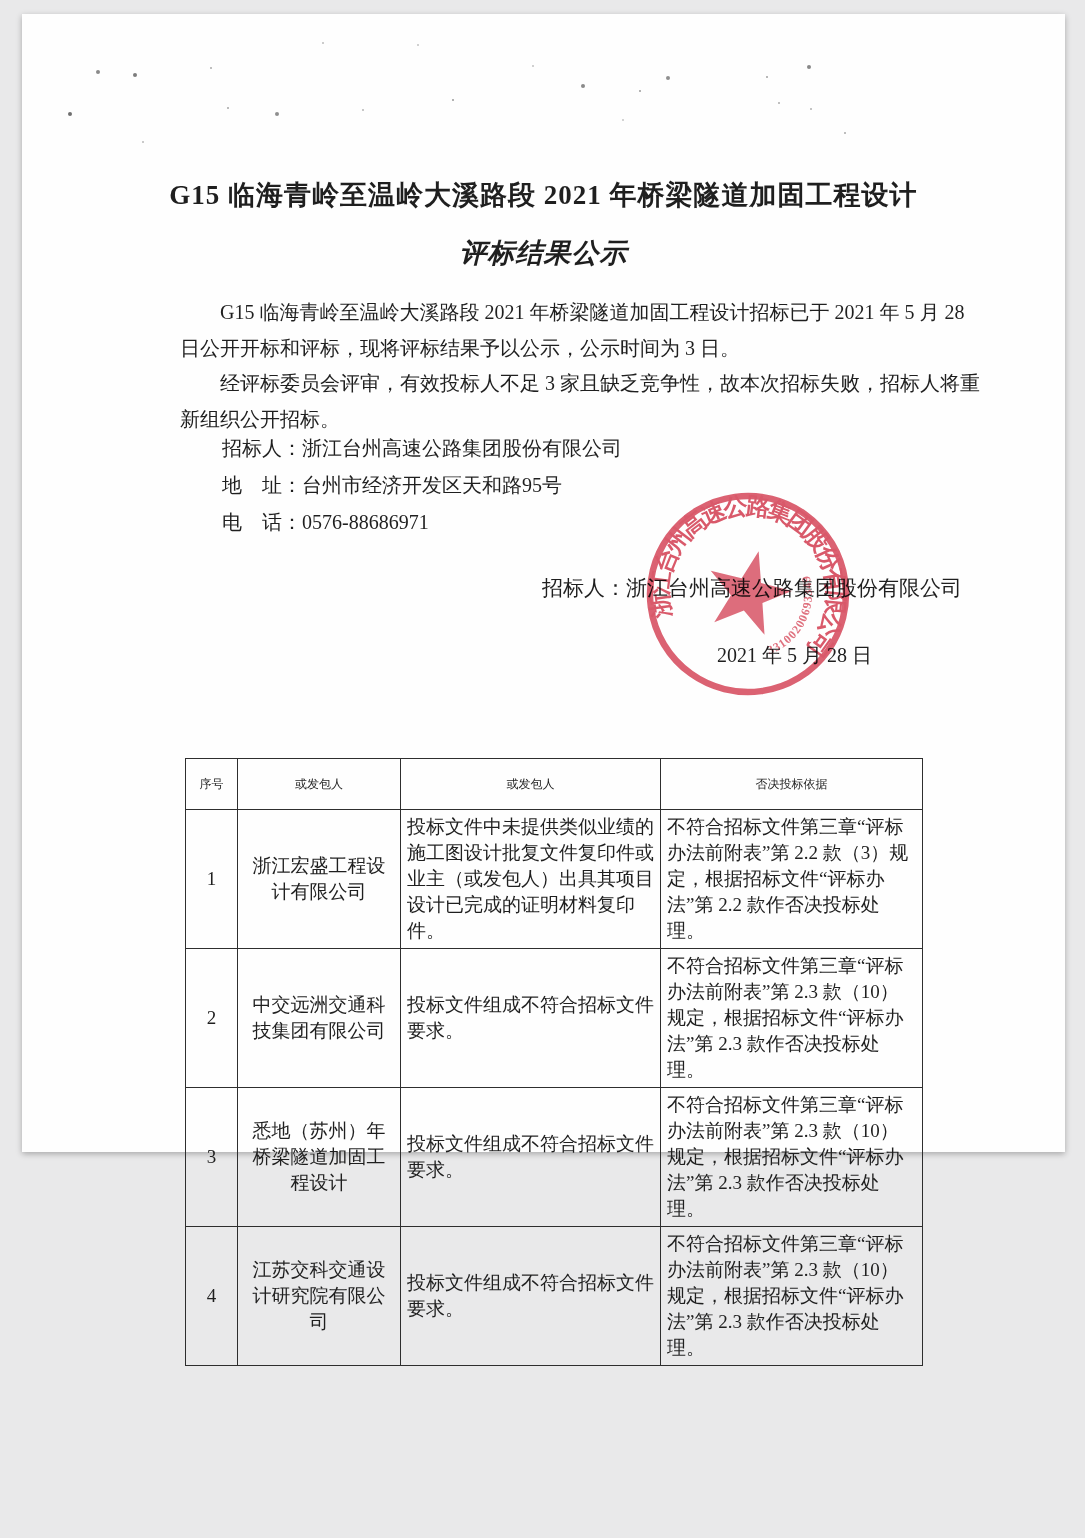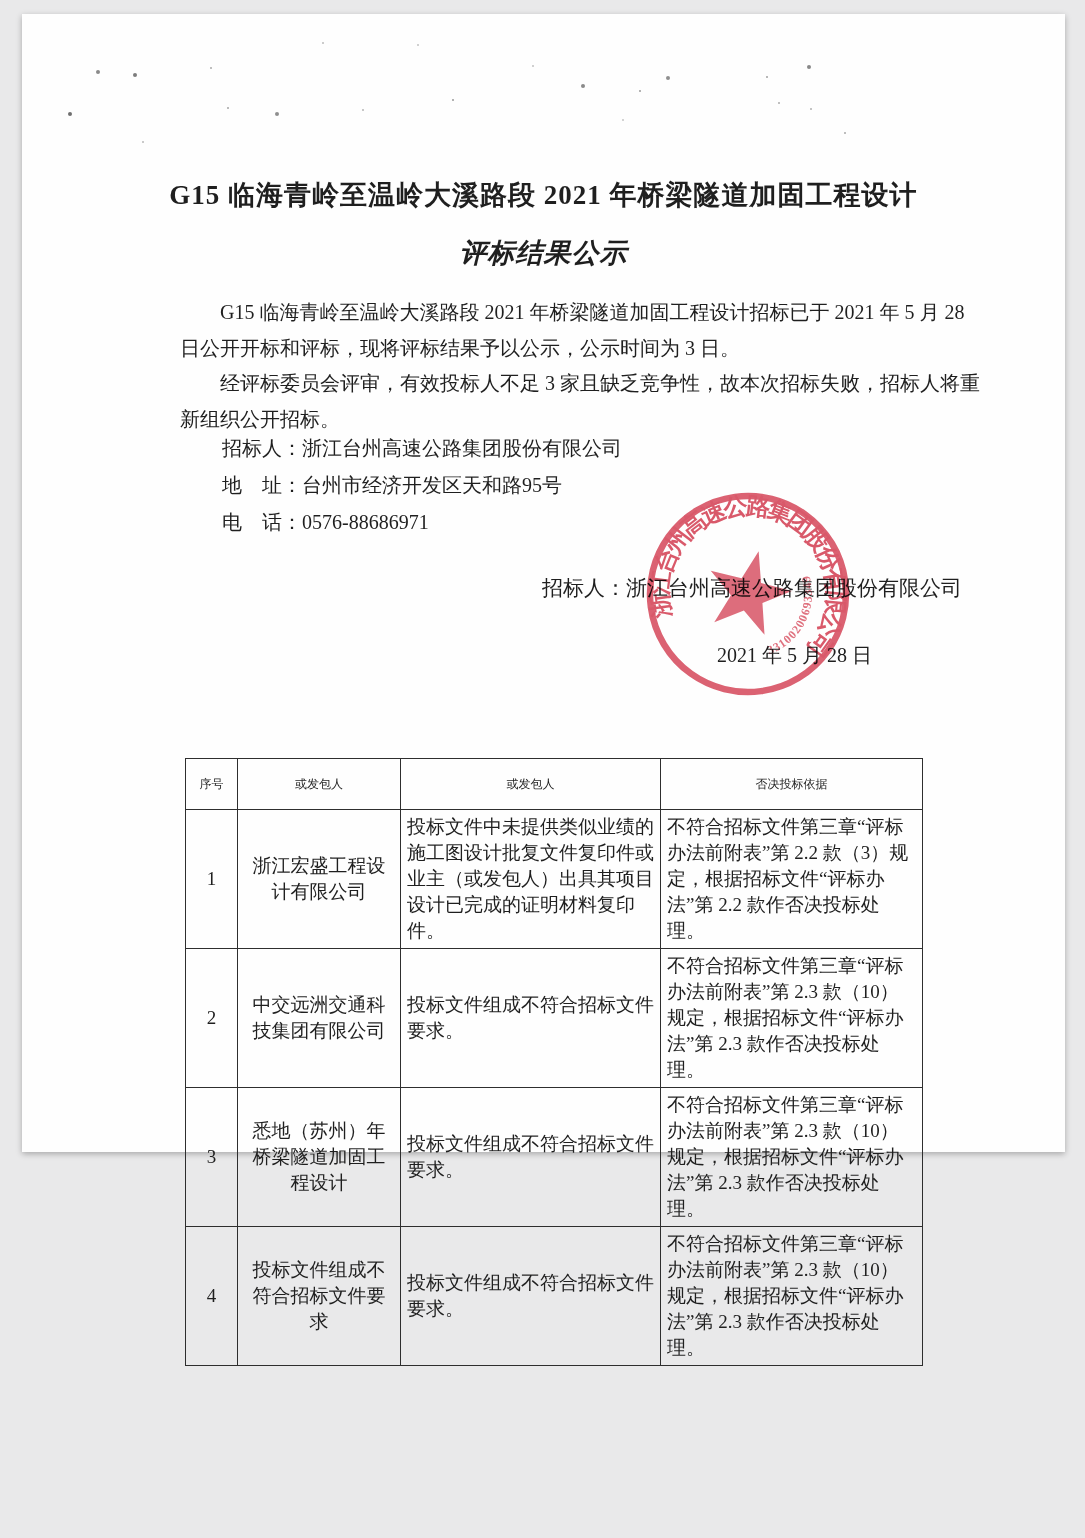--- a/index.html
+++ b/index.html
@@ -119,19 +119,19 @@
       <td class="c-basis">不符合招标文件第三章“评标办法前附表”第 2.3 款（10）规定，根据招标文件“评标办法”第 2.3 款作否决投标处理。</td>
     </tr>
     <tr>
       <td class="c-no">3</td>
       <td class="c-company">悉地（苏州）年桥梁隧道加固工程设计</td>
       <td class="c-problem">投标文件组成不符合招标文件要求。</td>
       <td class="c-basis">不符合招标文件第三章“评标办法前附表”第 2.3 款（10）规定，根据招标文件“评标办法”第 2.3 款作否决投标处理。</td>
     </tr>
     <tr>
       <td class="c-no">4</td>
-      <td class="c-company">投标文件组成不符合招标文件要求</td>
+      <td class="c-company">江苏交科交通设计研究院有限公司</td>
       <td class="c-problem">投标文件组成不符合招标文件要求。</td>
       <td class="c-basis">不符合招标文件第三章“评标办法前附表”第 2.3 款（10）规定，根据招标文件“评标办法”第 2.3 款作否决投标处理。</td>
     </tr>
   </tbody>
     </table>
 </div>
 
 </body></html>

